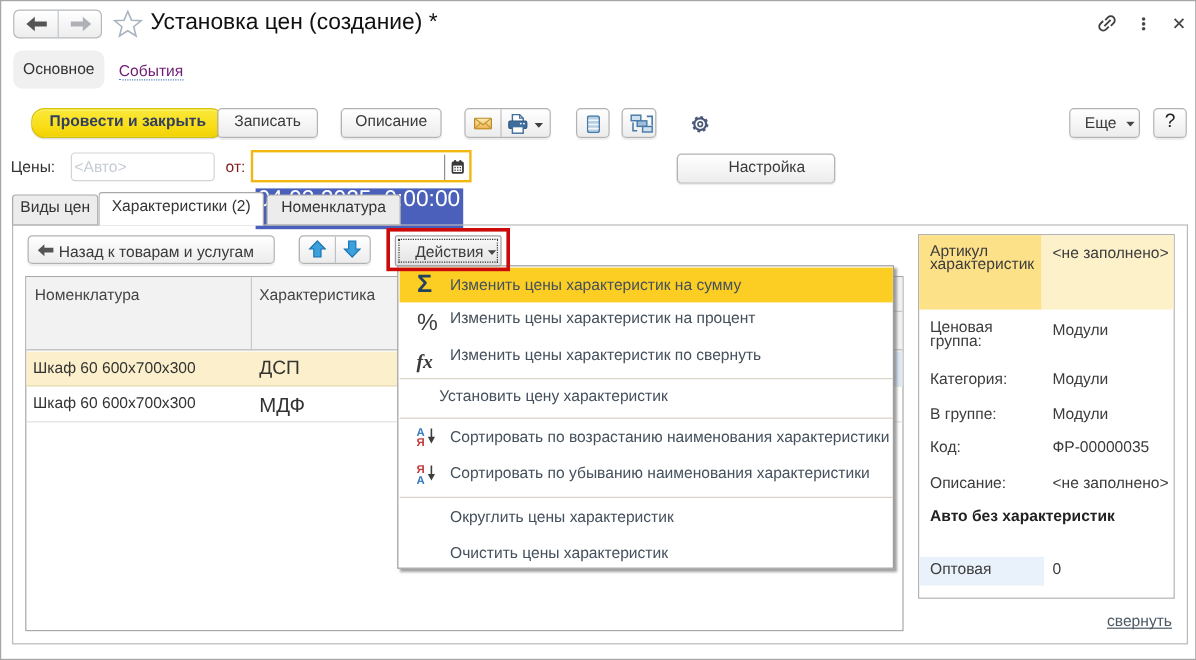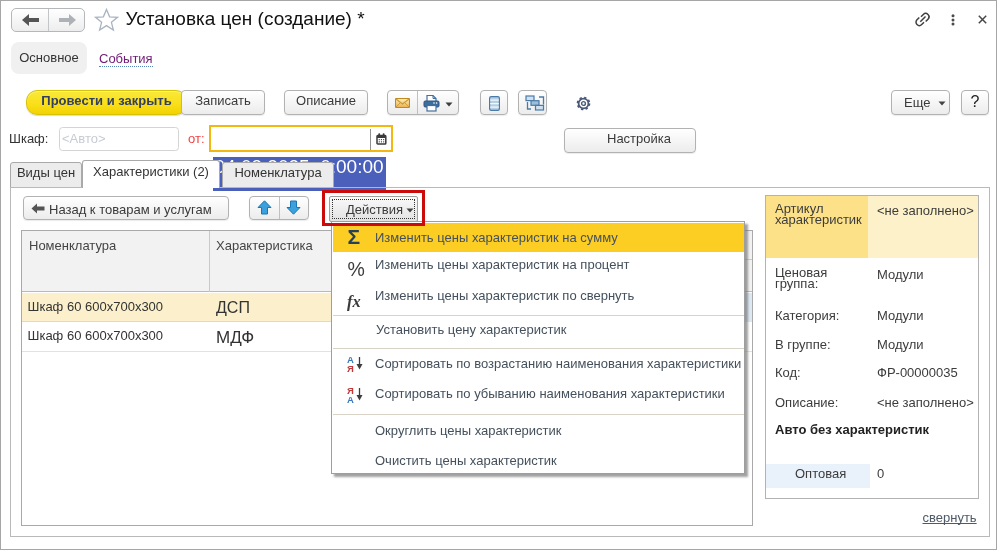--- a/index.html
+++ b/index.html
@@ -108,23 +108,23 @@
   <circle cx="7.5" cy="7.5" r="1.9" fill="none" stroke="#4b5977" stroke-width="1.4"></circle>
 </svg>
 
 <div class="btn" style="left:890px; top:89px; width:59px;"></div>
 <div class="abs" style="left:903px; top:94px; font-size:13px; color:#3a3a3a;">Еще</div>
 <svg class="abs" style="left:937px; top:100px;" width="8" height="5" viewBox="0 0 8 5">
       <path d="M0.5 0.5 L7.5 0.5 L4 4.5 Z" fill="#444"></path>
     </svg>
 <div class="btn" style="left:960px; top:89px; width:28px; font-size:16px; line-height:21px; color:#222;">?</div>
 
-<div class="abs" style="left:8px; top:130px; font-size:13px; color:#333;">Шкаф:</div>
+<div class="abs" style="left:8px; top:130px; font-size:13px; color:#333;">Цены:</div>
 <div class="abs" style="left:58px; top:125.5px; width:119.5px; height:24.5px; border:1px solid #d4d4d4; border-radius:3.5px; font-size:13px; color:#c6cbd4; line-height:22.5px; padding-left:2px;">&lt;Авто&gt;</div>
-<div class="abs" style="left:187px; top:130px; font-size:13px; color:#ef4444;">от:</div>
+<div class="abs" style="left:187px; top:130px; font-size:13px; color:#7f1d1d;">от:</div>
 <div class="abs" style="left:208px; top:124px; width:184px; height:27px; border:2px solid #f2b811; background:#fff;">
   <div class="abs" style="left:1.5px; top:0.5px; height:34px; background:#4a60ba; color:#fff; font-size:19px; line-height:19px; padding:0 2px; white-space:pre;margin-top:29px;">04.03.2025  0:00:00</div>
   <div class="abs" style="left:159px; top:1.5px; width:1px; height:21.5px; background:#909090;"></div>
   <svg class="abs" style="left:164.5px; top:6px;" width="11" height="12" viewBox="0 0 11 12">
     <rect x="1" y="2.4" width="8.8" height="8.6" rx="0.8" fill="#fff" stroke="#3a3a3a" stroke-width="1.5"></rect>
     <rect x="1.2" y="2.5" width="8.4" height="2.5" fill="#3a3a3a"></rect>
     <circle cx="3.2" cy="1.3" r="1" fill="#3a3a3a"></circle>
         <circle cx="7.6" cy="1.3" r="1" fill="#3a3a3a"></circle>
     <g fill="#3a3a3a">
       <rect x="2.7" y="6.1" width="1.1" height="1.1"></rect>
@@ -197,39 +197,39 @@
   <div class="abs" style="left:9px; top:111.5px;">Категория:</div>
   <div class="abs" style="left:111px; top:111.5px;">Модули</div>
   <div class="abs" style="left:9px; top:141px;">В группе:</div>
   <div class="abs" style="left:111px; top:141px;">Модули</div>
   <div class="abs" style="left:9px; top:168.5px;">Код:</div>
   <div class="abs" style="left:111px; top:168.5px;">ФР-00000035</div>
   <div class="abs" style="left:9px; top:199px;">Описание:</div>
   <div class="abs" style="left:111px; top:199px;">&lt;не заполнено&gt;</div>
   <div class="abs" style="left:9px; top:225.5px; font-weight:bold; color:#222;">Авто без характеристик</div>
   <div class="abs" style="left:0px; top:268px; width:104px; height:24px; background:#e9f2fa;"></div>
-  <div class="abs" style="left:9px; top:269.5px;margin-left:20px;">Оптовая</div>
+  <div class="abs" style="left:9px; top:269.5px;">Оптовая</div>
   <div class="abs" style="left:111px; top:269.5px;">0</div>
 </div>
 
 <div class="abs" style="left:921.5px; top:508.5px; font-size:13px;"><span style="color:#4e5a68; text-decoration:underline; text-decoration-skip-ink:none;">свернуть</span></div>
 
 <div class="abs" style="left:330px; top:220px; width:414px; height:253px; background:#fff; border:1px solid #9e9e9e; box-shadow:2.5px 2.5px 2px rgba(110,110,110,0.65); z-index:5; font-size:13px; color:#44505c; white-space:nowrap;">
   <div class="abs" style="left:1px; top:1px; width:411px; height:28.5px; background:#fcce24;"></div>
   <div class="abs" style="left:15.5px; top:4.5px; font-size:21px; font-weight:bold; color:#24425e; line-height:19px;">Σ</div>
   <div class="abs" style="left:43px; top:7.5px;">Изменить цены характеристик на сумму</div>
 
   <div class="abs" style="left:15.5px; top:37.5px; font-size:19.5px; color:#3d3d3d; line-height:19px;">%</div>
   <div class="abs" style="left:43px; top:34.5px;">Изменить цены характеристик на процент</div>
 
   <div class="abs" style="left:15px; top:70px; font-family:'Liberation Serif',serif; font-size:16.5px; font-style:italic; font-weight:bold; color:#3a3a3a; line-height:19px;">fx</div>
   <div class="abs" style="left:43px; top:65.5px;">Изменить цены характеристик по свернуть</div>
 
   <div class="abs" style="left:1px; top:92.5px; width:411px; height:1px; background:#d9d2c6;"></div>
-  <div class="abs" style="left:44px; top:99.5px;text-align:right;">Установить цену характеристик</div>
+  <div class="abs" style="left:34px; top:99.5px;text-align:right;">Установить цену характеристик</div>
   <div class="abs" style="left:1px; top:126px; width:411px; height:1px; background:#d9d2c6;"></div>
 
   <svg class="abs" style="left:15px; top:133px;" width="20" height="18" viewBox="0 0 20 18">
     <text x="0" y="8" font-family="Liberation Sans" font-size="9.5" font-weight="bold" fill="#3779be">А</text>
     <text x="0" y="17" font-family="Liberation Sans" font-size="9.5" font-weight="bold" fill="#c03a3c">Я</text>
     <path d="M12.5 2 V10" stroke="#3d3d3d" stroke-width="1.3" fill="none"></path>
     <path d="M9.5 9 H15.5 L12.5 14.5 Z" fill="#3d3d3d"></path>
   </svg>
   <div class="abs" style="left:43px; top:134px;">Сортировать по возрастанию наименования характеристики</div>
 

